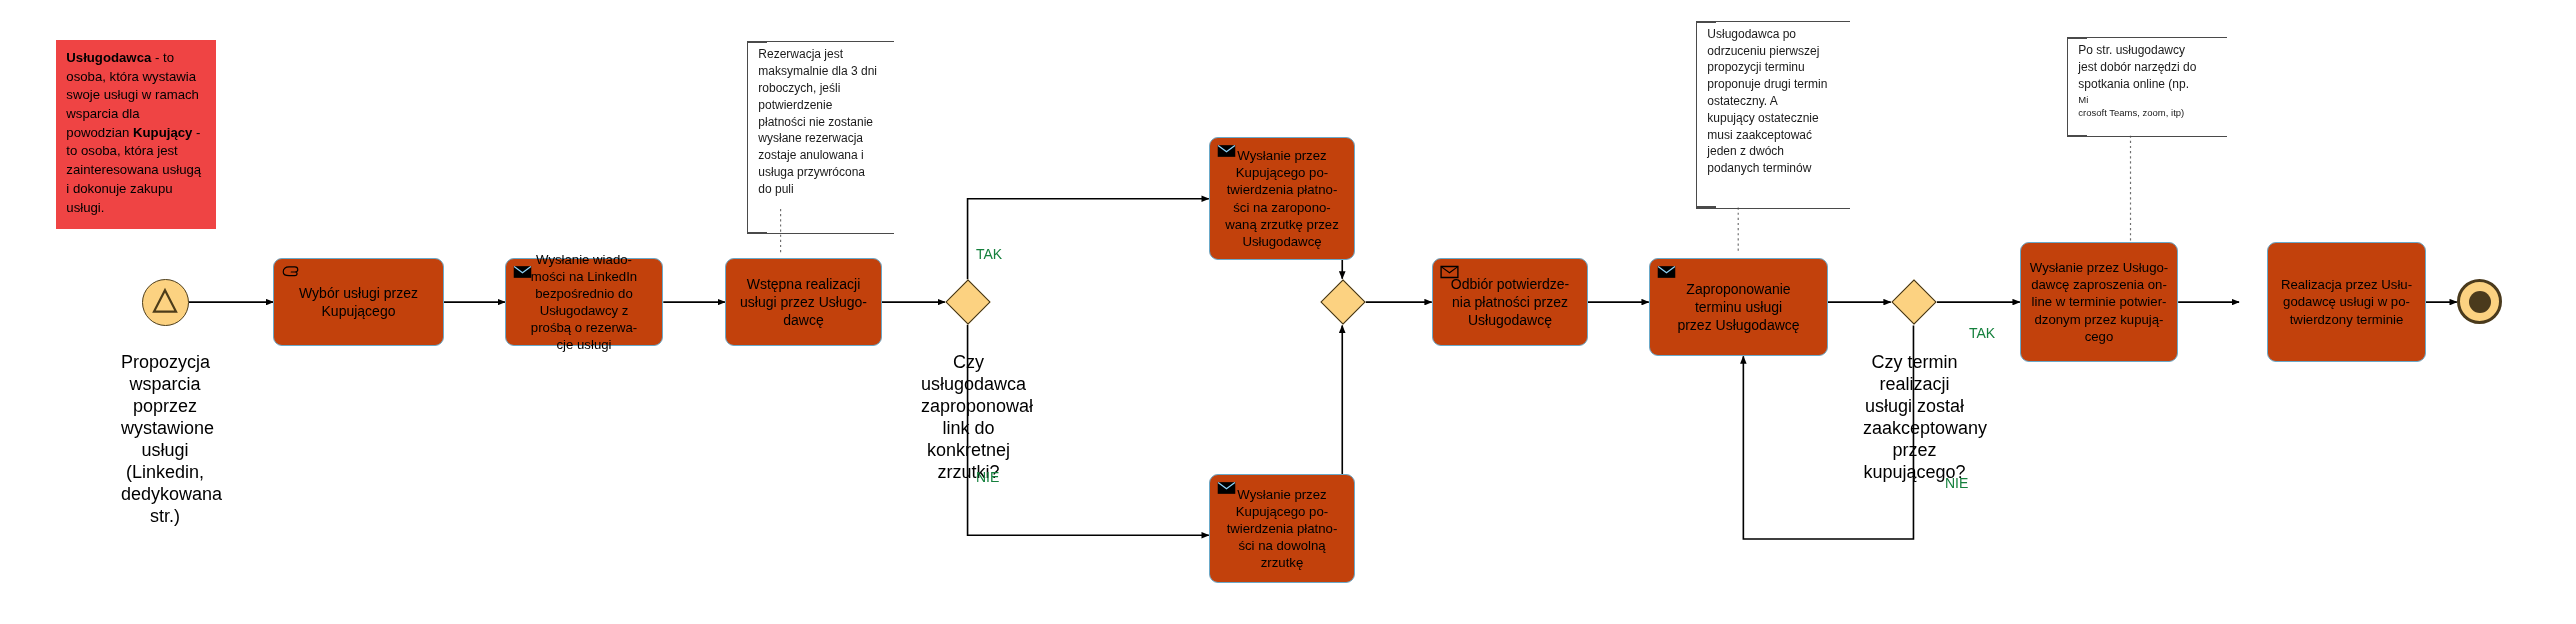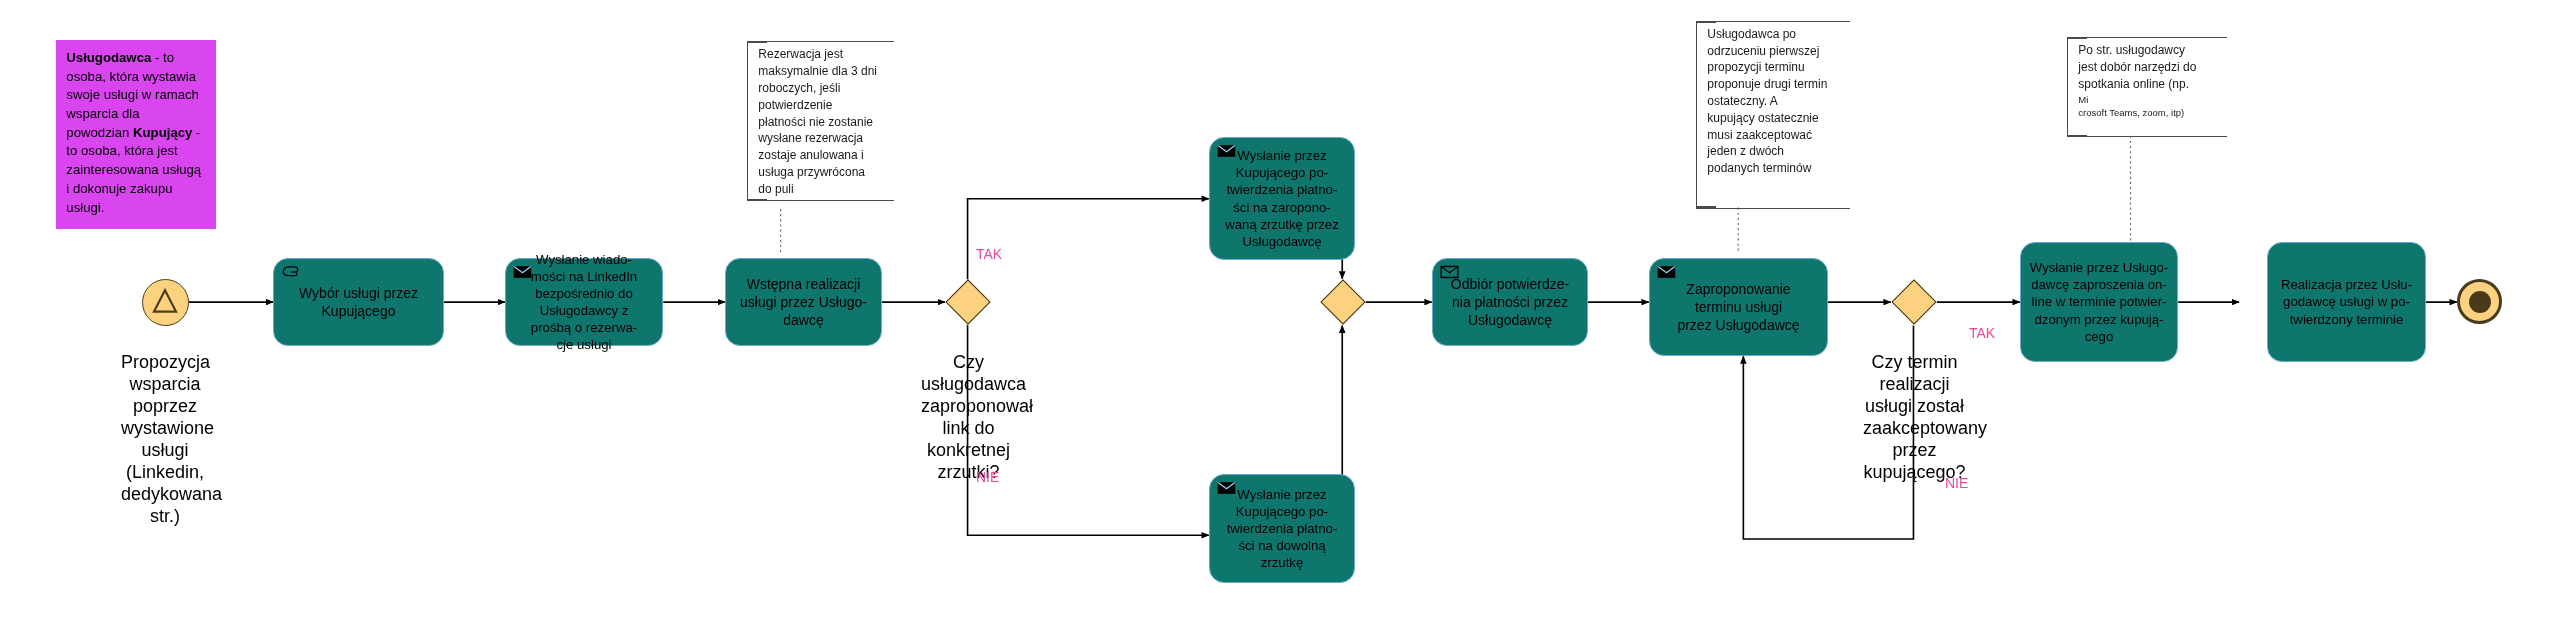--- a/index.html
+++ b/index.html
@@ -26,23 +26,23 @@
     width: 2576px;
     height: 624px;
     overflow: visible;
   }
   .node {
     position: absolute;
     box-sizing: border-box;
   }
   
   .task {
-    background: #0f766e;
+    background: #c2410c;
     border: 0.7px solid #6aa9c9;
-    border-radius: 15px;
+    border-radius: 9px;
     display: flex;
     align-items: center;
     justify-content: center;
     text-align: center;
     color: #000000;
     font-size: 14px;
     line-height: 1.30;
     padding: 4.4px 7.3px;
     white-space: pre-line;
   }
@@ -104,27 +104,27 @@
     position: absolute;
     text-align: center;
     font-size: 18px;
     line-height: 1.22;
     color: #000000;
     white-space: pre-line;
   }
   .flow-label {
     position: absolute;
     font-size: 14px;
-    color: #ec4899;
+    color: #15803d;
     white-space: nowrap;
   }
   
   .legend {
     position: absolute;
-    background: #d946ef;
+    background: #ef4444;
     color: #000;
     font-size: 13.2px;
     line-height: 1.42;
     padding: 8.8px 10.3px 11.7px 10.3px;
     box-sizing: border-box;
   }
   .legend b { font-weight: bold; }
   
   .annotation {
     position: absolute;
@@ -213,21 +213,21 @@
 
   <div class="legend" style="left:56px; top:40px; width:160px;">
     <span>
       <b>Usługodawca</b><span> - to osoba, która wystawia swoje usługi w ramach wsparcia dla powodzian</span>
     </span>
     <span>
       <b>Kupujący</b><span> - to osoba, która jest zainteresowana usługą i dokonuje zakupu usługi.</span>
     </span>
   </div>
 
-  <div class="annotation" style="left:747px; top:41px; width:147px; height:160px;">
+  <div class="annotation" style="left:747px; top:41px; width:147px; height:193px;">
     <span class="ann-bracket-top"></span>
     <span class="ann-bracket-bot"></span>
     <span class="ann-text">Rezerwacja jest
 maksymalnie dla 3 dni
 roboczych, jeśli
 potwierdzenie
 płatności nie zostanie
 wysłane rezerwacja
 zostaje anulowana i
 usługa przywrócona

